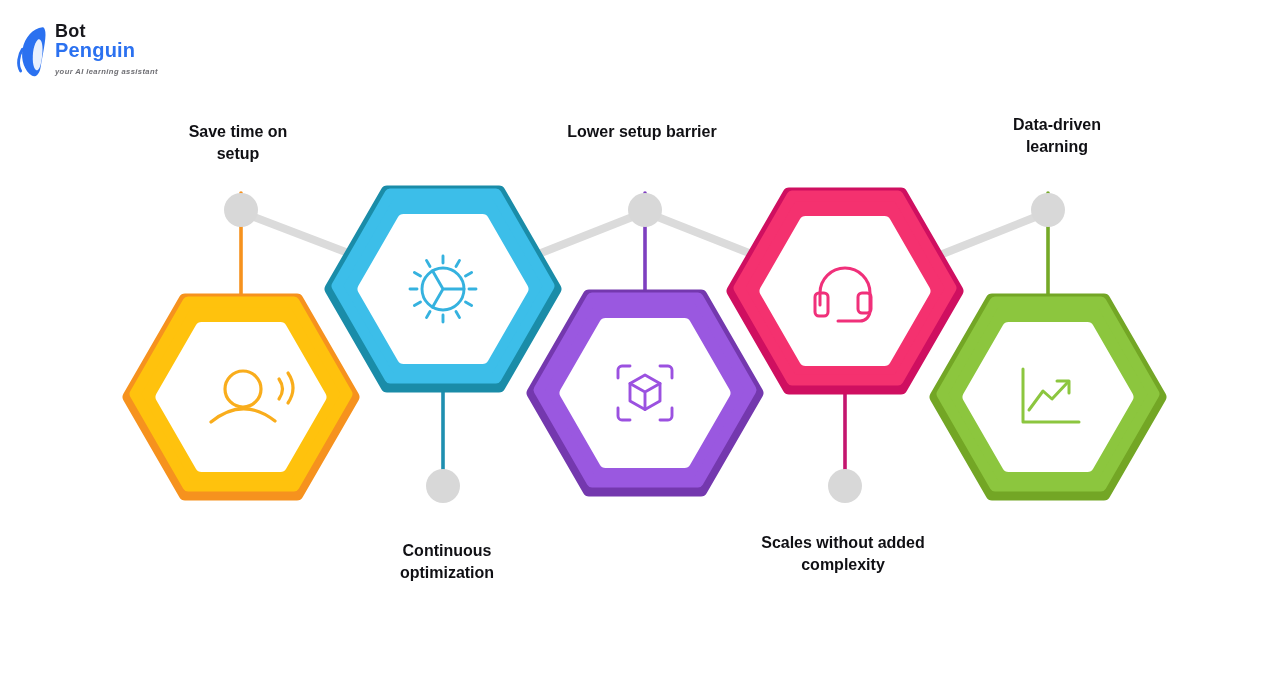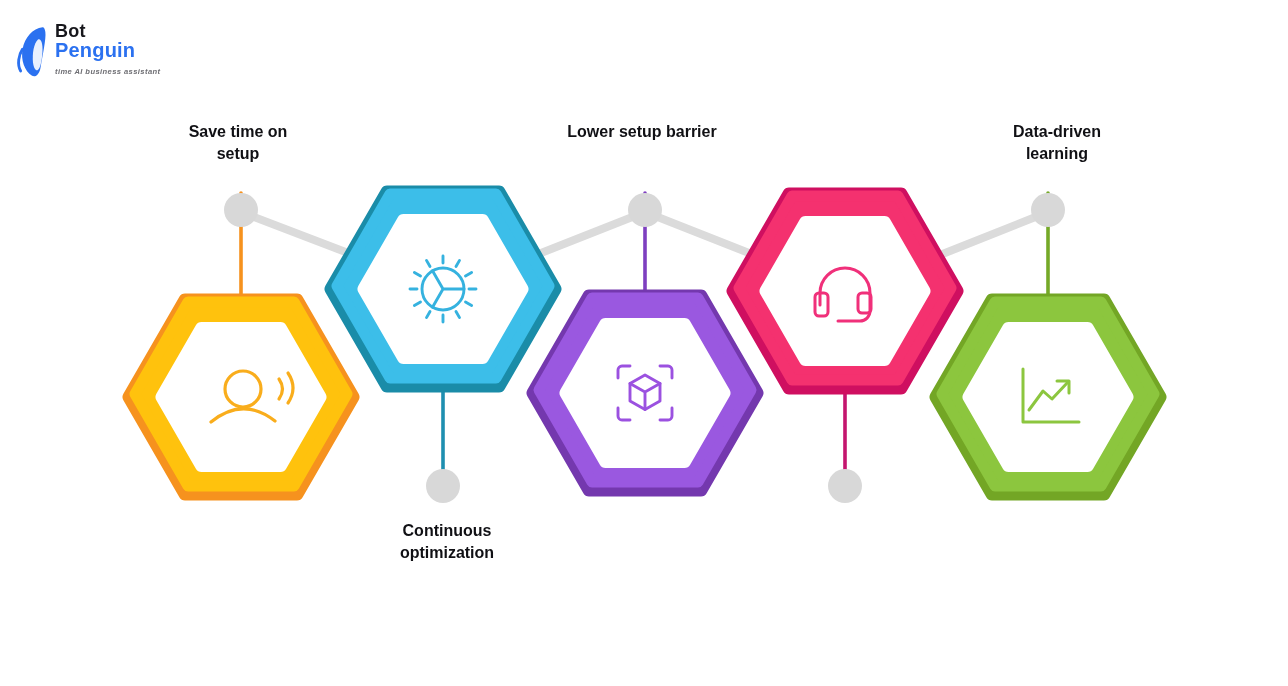--- a/index.html
+++ b/index.html
@@ -37,21 +37,21 @@
 
   <div class="logo">
     <svg class="logo-mark" viewBox="0 0 40 54">
       <path d="M30,1 C20,2 11,12 9,24 C7,35 11,47 19,52 C23,54 27,50 28,43 C30,31 34,13 33,6 C32.5,2.5 31.5,0.8 30,1 Z" fill="#2b71f0"></path>
       <path d="M25,14 C21,18 19,28 20,38 C20.7,44 23,47 25,46 C28,44 30,33 30,24 C30,17 28,12 25,14 Z" fill="#ffffff" opacity="0.9"></path>
       <path d="M9,24 C5,30 3,40 7,47" stroke="#2b71f0" stroke-width="3" fill="none" stroke-linecap="round"></path>
     </svg>
     <div class="logo-text">
       <span class="brand-top">Bot</span>
       <span class="brand-bottom">Penguin</span>
-      <span class="tagline">time AI business assistant</span>
+      <span class="tagline">your AI learning assistant</span>
     </div>
   </div>
 
   <svg class="diagram-svg" width="1288" height="686" viewBox="0 0 1288 686">
 
     <g stroke="#dbdbdb" stroke-width="8" stroke-linecap="round">
       <line x1="241" y1="212" x2="356" y2="256"></line>
       <line x1="645" y1="212" x2="536" y2="255"></line>
       <line x1="645" y1="212" x2="754" y2="255"></line>
       <line x1="1048" y1="212" x2="940" y2="255"></line>
@@ -129,18 +129,20 @@
         <path d="M -25,-28 V 25 H 31"></path>
         <path d="M -19,13 L -5,-6 L 4,2 L 20,-15"></path>
         <path d="M 9,-16 H 21 V -4"></path>
       </g>
     </g>
   </svg>
 
   <div class="label" style="left:238px;top:121px;">Save time on
 setup</div>
   <div class="label" style="left:642px;top:121px;">Lower setup barrier</div>
-  <div class="label" style="left:1057px;top:121px;text-align:center;">Data-driven
+  <div class="label" style="left:1057px;top:114px;text-align:center;">Data-driven
 learning</div>
-  <div class="label" style="left:447px;top:520px;">Continuous
+  <div class="label" style="left:447px;top:540px;">Continuous
 optimization</div>
+  <div class="label" style="left:843px;top:532px;">Scales without added
+complexity</div>
 
 </div>
 
 </body></html>

